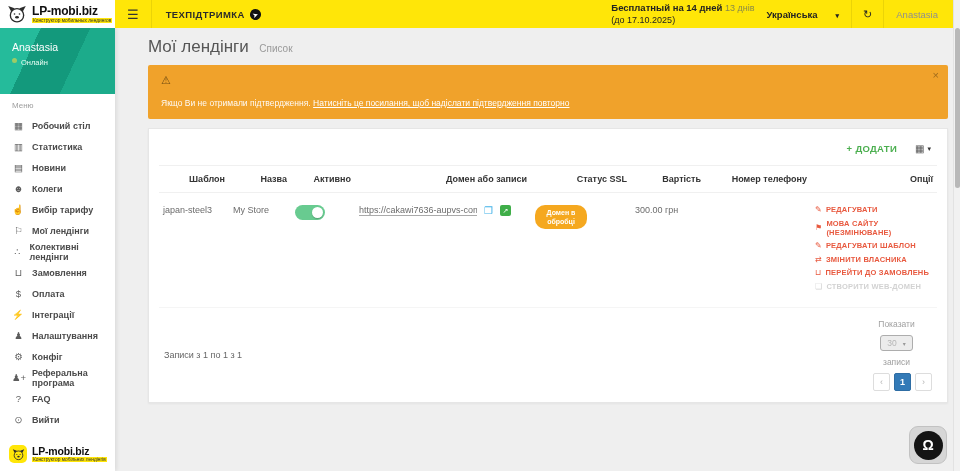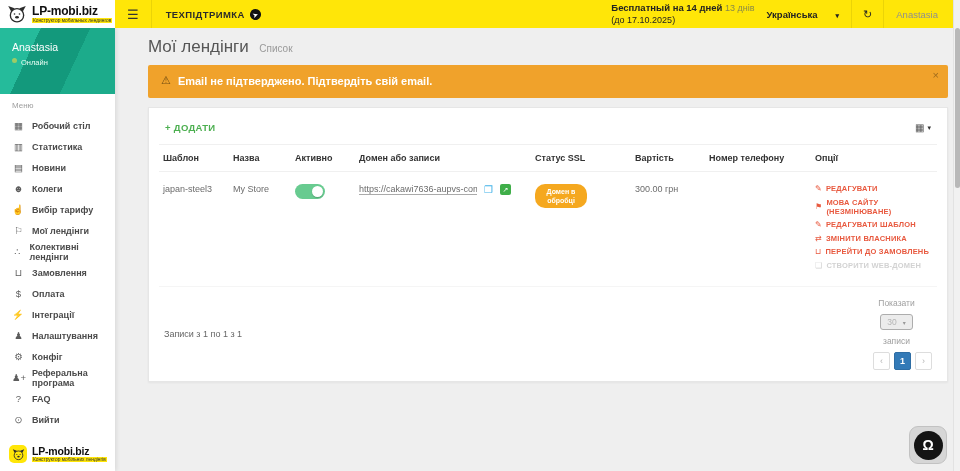--- a/index.html
+++ b/index.html
@@ -64,28 +64,28 @@
     padding:9px 26px 11px 13px;position:relative;}
   .banner-title{display:flex;align-items:center;gap:7px;font-size:11px;font-weight:bold;}
   .warn-icon{font-size:11px;color:rgba(40,28,0,0.65);font-weight:normal;}
   .banner-body{margin-top:11px;font-size:8.5px;color:rgba(255,255,255,0.95);}
   .banner-link{text-decoration:underline;color:#fff;cursor:pointer;}
   .banner-close{position:absolute;top:5px;right:9px;font-size:11px;
     color:rgba(0,0,0,0.35);cursor:pointer;line-height:1;}
 
   .card{margin:0 12px 0 13px;background:#fff;border:1px solid #e6e6e6;
     box-shadow:0 1px 2px rgba(0,0,0,0.05);padding:9px 10px 6px;}
-  .toolbar{display:flex;justify-content:space-between;align-items:center;gap:18px;
+  .toolbar{display:flex;justify-content:flex-end;align-items:center;gap:18px;
     padding:5px 6px 11px;}
   .add-btn{color:#4caf50;font-size:9.5px;font-weight:bold;letter-spacing:.3px;cursor:pointer;}
   .cols-btn{color:#555;font-size:10px;cursor:pointer;display:flex;align-items:center;gap:3px;}
   .cols-btn .caret{font-size:7px;color:#333;}
 
   table{width:100%;border-collapse:collapse;table-layout:fixed;}
-  thead th{text-align:left;font-size:9px;font-weight:bold;color:#333;
+  thead th{text-align:right;font-size:9px;font-weight:bold;color:#333;
     padding:8px 4px;border-top:1px solid #f0f0f0;border-bottom:1px solid #f0f0f0;}
   tbody td{vertical-align:top;padding:12px 4px;font-size:9px;color:#6c6c6c;
     border-bottom:1px solid #f5f5f5;}
 
   .toggle{width:30px;height:15px;border-radius:8px;background:#68cb90;position:relative;
     cursor:pointer;display:inline-block;}
   .toggle .knob{position:absolute;top:2px;right:2px;width:11px;height:11px;
     border-radius:50%;background:#fff;box-shadow:0 1px 1px rgba(0,0,0,0.2);}
 
   .domain-cell{display:flex;align-items:center;gap:7px;}
@@ -264,21 +264,24 @@
 
 <div class="main">
   <div class="page-head">
     <h1 class="page-title">Мої лендінги</h1>
     <span class="page-sub">Список</span>
   </div>
 
   <div class="banner">
     <div class="banner-title">
       <span class="warn-icon">⚠</span>
-      <span>Email не підтверджено. Підтвердіть свій email.</span>
+    </div>
+    <div class="banner-body">
+      <span>Якщо Ви не отримали підтвердження.</span>
+      <span class="banner-link">Натисніть це посилання, щоб надіслати підтвердження повторно</span>
     </div>
     <span class="banner-close">×</span>
   </div>
 
   <div class="card">
     <div class="toolbar">
       <span class="add-btn"><span>+</span> <span>ДОДАТИ</span></span>
       <span class="cols-btn">
         <span>▦</span>
         <span class="caret">▾</span>

